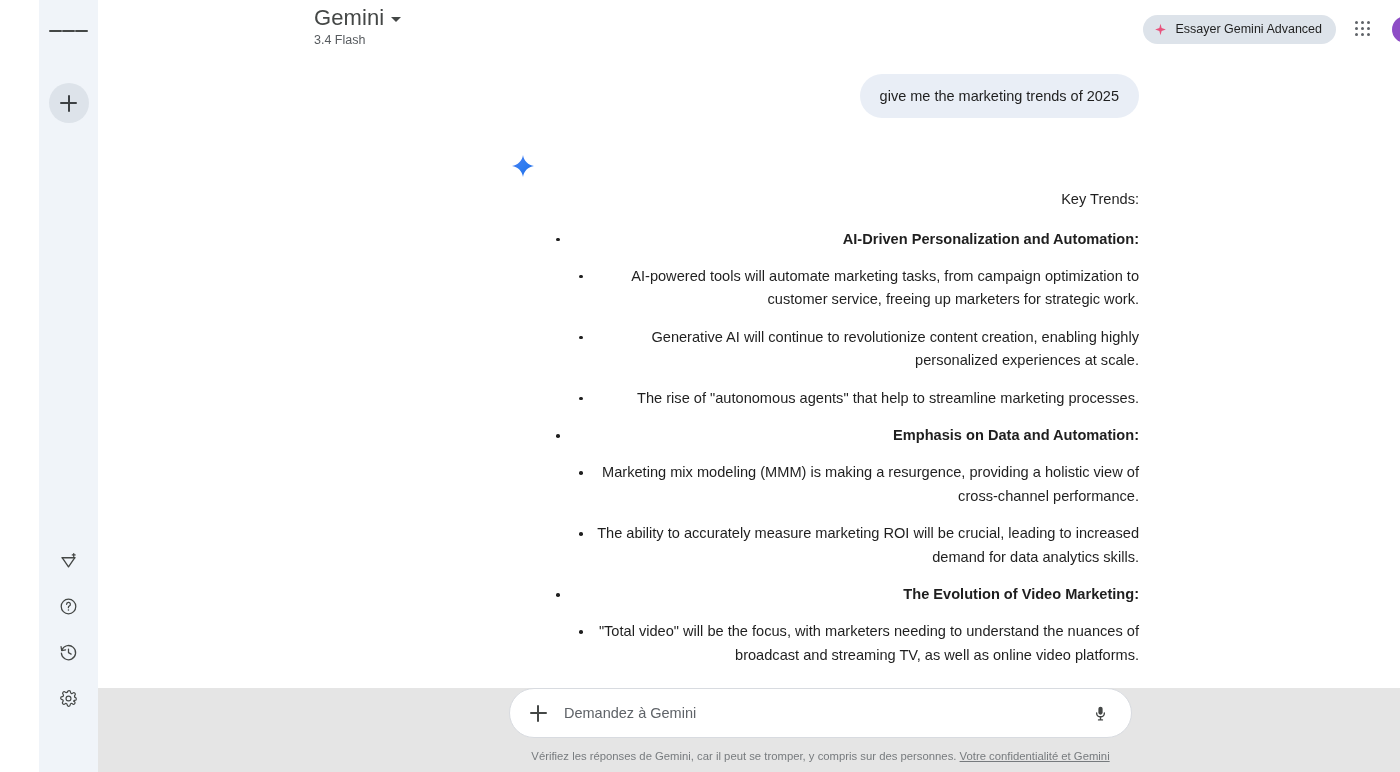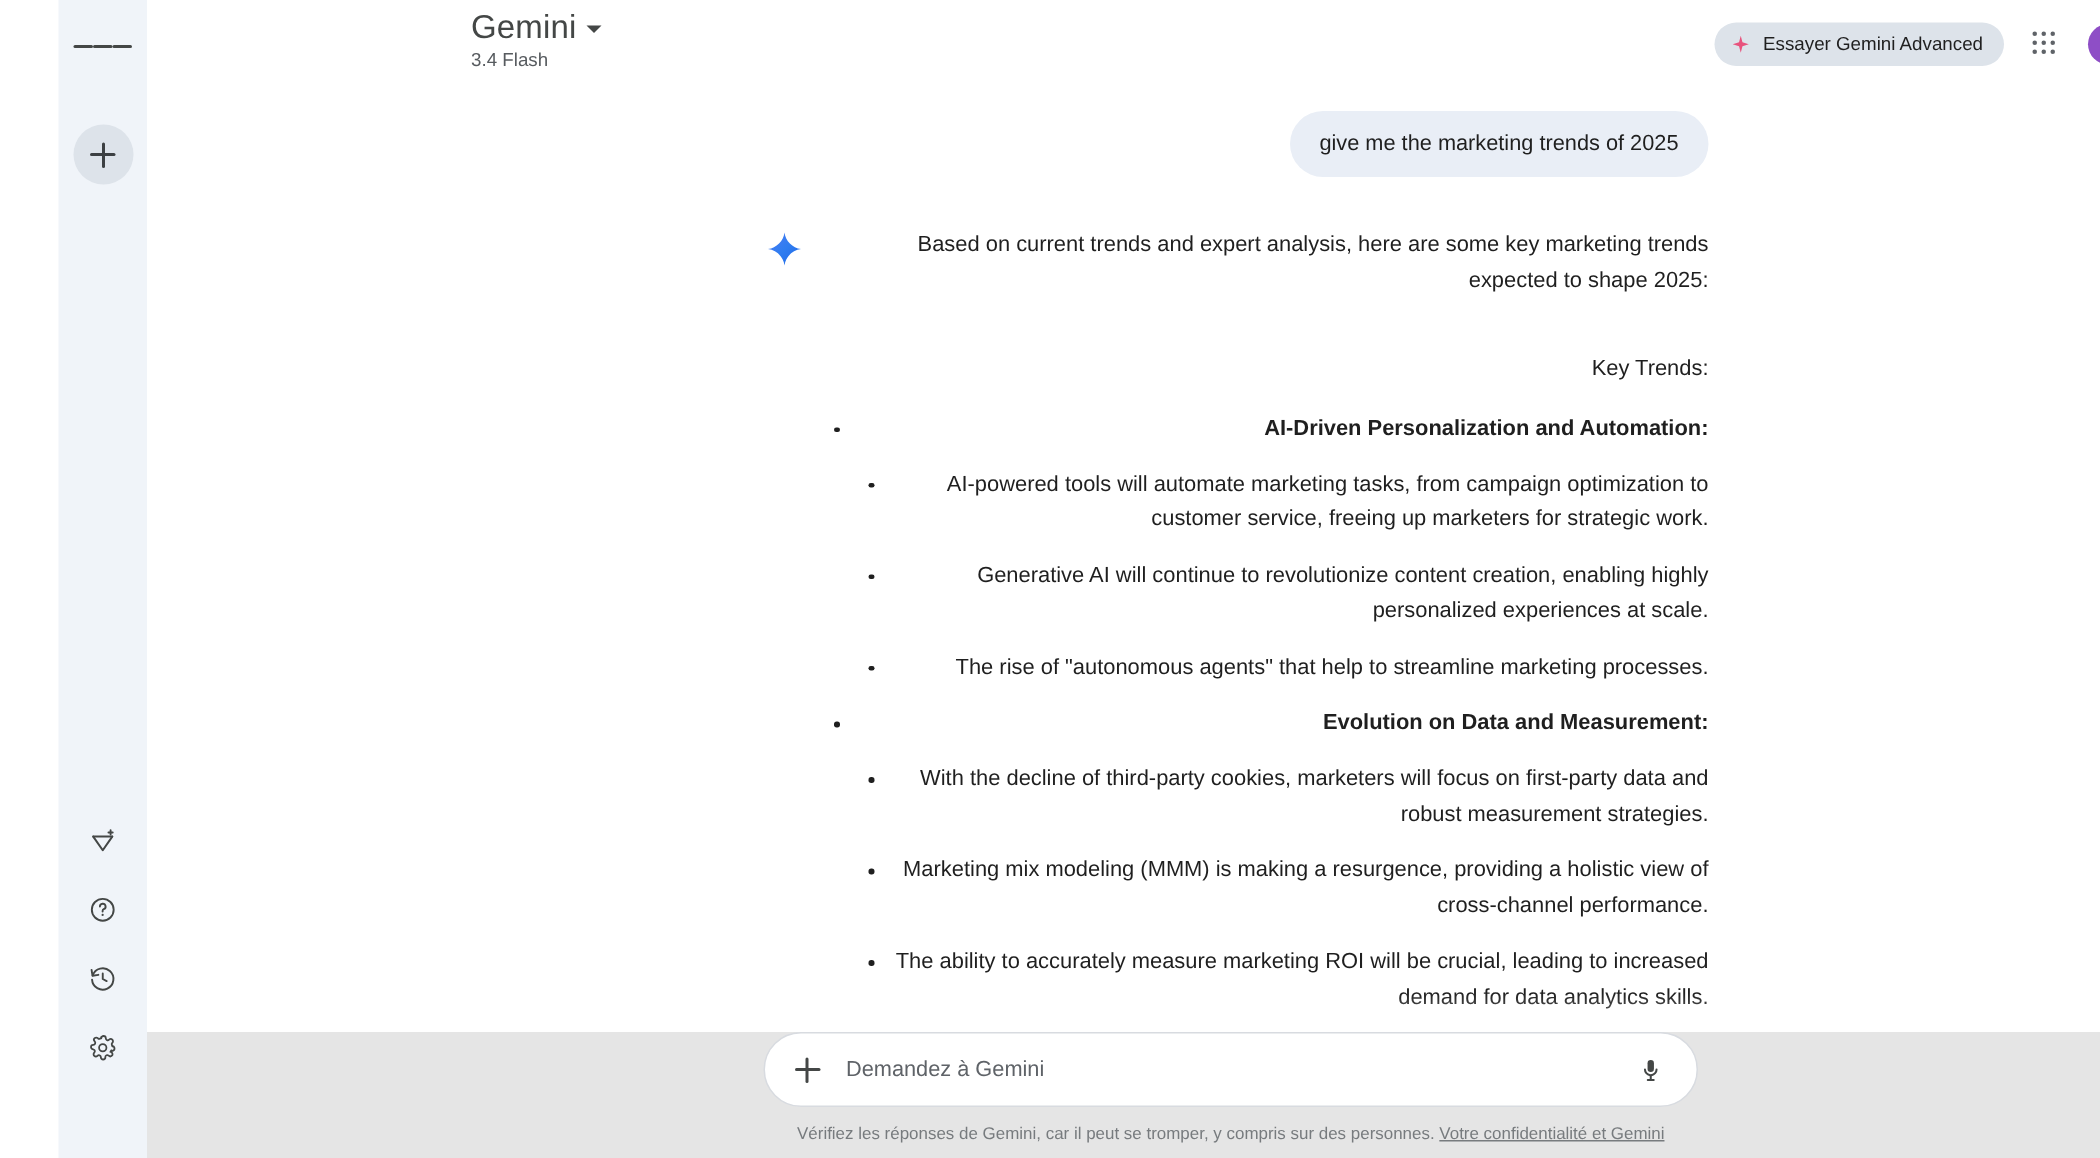--- a/index.html
+++ b/index.html
@@ -308,44 +308,40 @@
                   <stop offset="0%" stop-color="#4e7bf5"></stop>
                   <stop offset="50%" stop-color="#2f7df0"></stop>
                   <stop offset="100%" stop-color="#2068e8"></stop>
                 </linearGradient>
               </defs>
               <path d="M12 1 C12.6 6.6 17.4 11.4 23 12 C17.4 12.6 12.6 17.4 12 23 C11.4 17.4 6.6 12.6 1 12 C6.6 11.4 11.4 6.6 12 1 Z" fill="url(#gsp)"></path>
             </svg>
           </div>
 
           <div class="resp-body">
-            <p class="intro">Based on current trends and expert analysis, here are some key marketing trends expected to shape 2025:</p>
             <p class="keyheading">Key Trends:</p>
 
             <ul class="lvl1">
               <li>
                 <div class="lvl1-title">AI-Driven Personalization and Automation:</div>
                 <ul class="lvl2">
                   <li>
                       <div class="lvl2-text">AI-powered tools will automate marketing tasks, from campaign optimization to customer service, freeing up marketers for strategic work.</div>
                     </li>
                   <li>
                       <div class="lvl2-text">Generative AI will continue to revolutionize content creation, enabling highly personalized experiences at scale.</div>
                     </li>
                   <li>
                       <div class="lvl2-text">The rise of "autonomous agents" that help to streamline marketing processes.</div>
                     </li>
                 </ul>
               </li>
               <li>
-                <div class="lvl1-title">Evolution on Data and Measurement:</div>
+                <div class="lvl1-title">Emphasis on Data and Automation:</div>
                 <ul class="lvl2">
-                  <li>
-                      <div class="lvl2-text">With the decline of third-party cookies, marketers will focus on first-party data and robust measurement strategies.</div>
-                    </li>
                   <li>
                       <div class="lvl2-text">Marketing mix modeling (MMM) is making a resurgence, providing a holistic view of cross-channel performance.</div>
                     </li>
                   <li>
                       <div class="lvl2-text">The ability to accurately measure marketing ROI will be crucial, leading to increased demand for data analytics skills.</div>
                     </li>
                 </ul>
               </li>
               <li>
                 <div class="lvl1-title">The Evolution of Video Marketing:</div>

